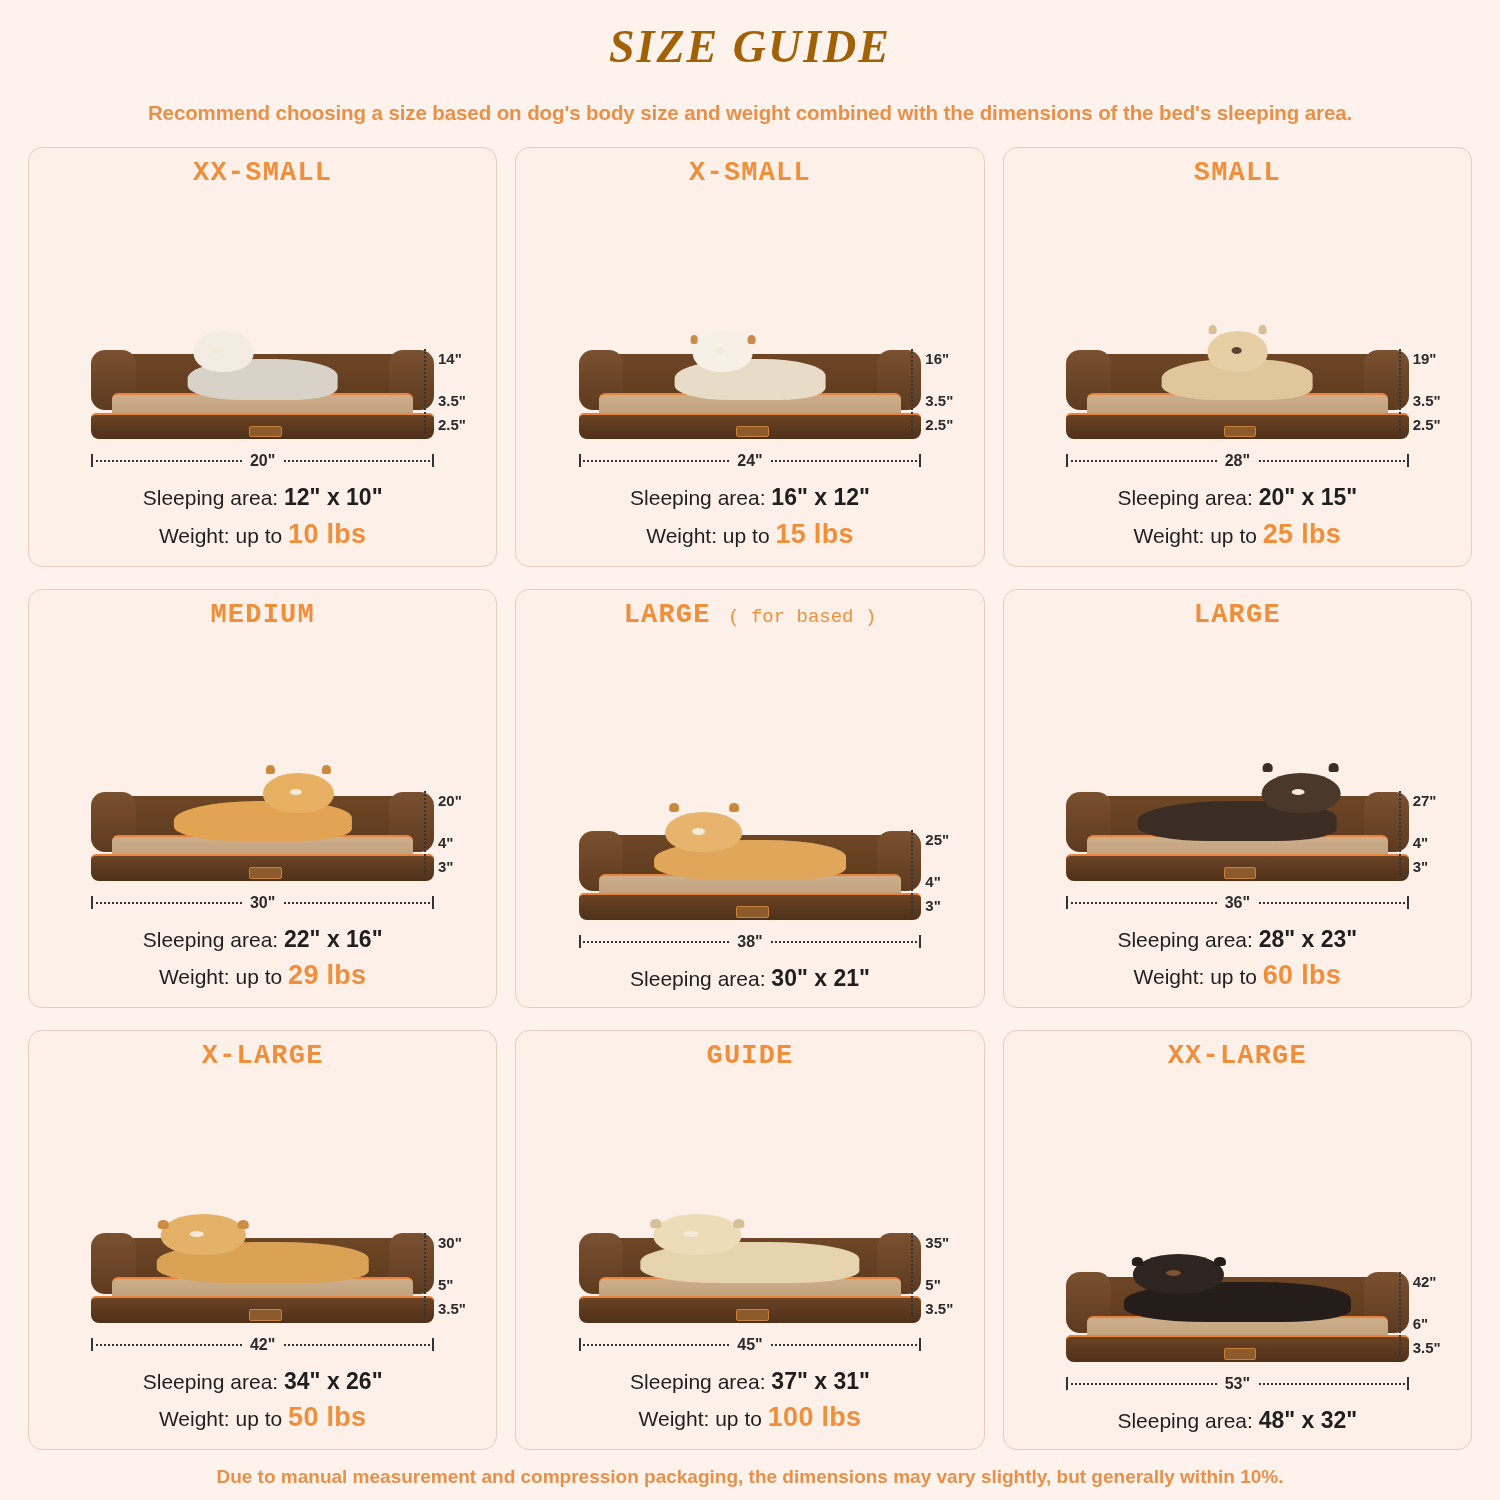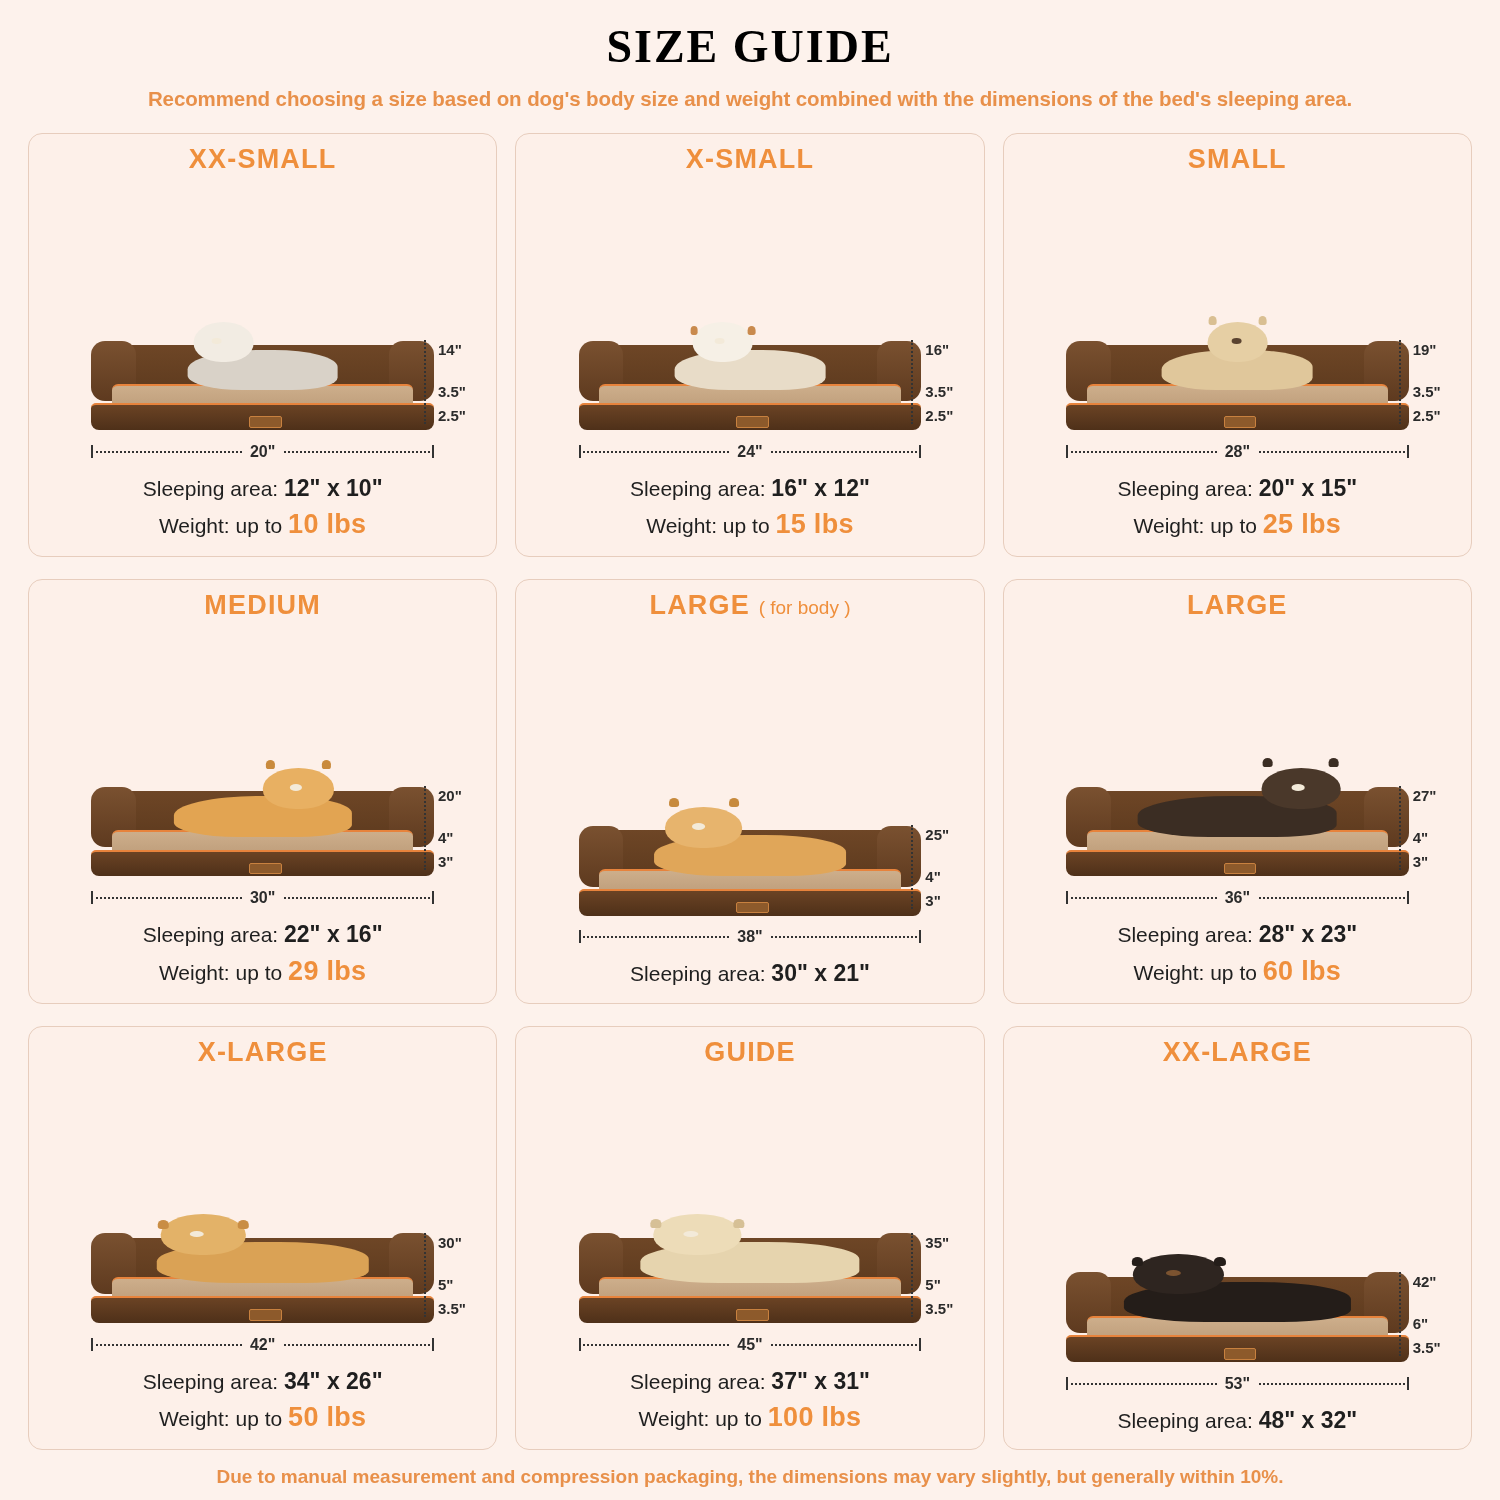--- a/index.html
+++ b/index.html
@@ -21,22 +21,23 @@
     padding: 14px 28px 10px 28px;
     display: flex;
     flex-direction: column;
   }
   .title {
     text-align: center;
     font-family: "Liberation Serif", serif;
     font-weight: bold;
     font-size: 46px;
     letter-spacing: 2px;
-    color: #000000;
-    margin: 6px 0 14px 0;
+    color: #a16207;
+    margin: 6px 0 28px 0;
+    font-style: italic;
   }
   .subtitle {
     text-align: center;
     font-size: 20.5px;
     font-weight: bold;
     color: #e8904a;
     letter-spacing: -0.1px;
     margin-bottom: 22px;
   }
   .grid {
@@ -51,21 +52,21 @@
     border: 1px solid #e7cdbd;
     border-radius: 14px;
     box-sizing: border-box;
     padding: 10px 14px 12px 14px;
     display: flex;
     flex-direction: column;
     align-items: center;
     position: relative;
   }
   .card-title {
-    font-family: Liberation Sans, sans-serif;
+    font-family: Liberation Mono, monospace;
     font-weight: bold;
     font-size: 27px;
     color: #ef8f3c;
     letter-spacing: 1.2px;
     margin-bottom: 2px;
     white-space: nowrap;
   }
   .card-title .paren {
     font-size: 19px;
     font-weight: normal;
@@ -461,21 +462,21 @@
         <div class="spec-line">
           <span>Weight: up to</span>
           <span class="weight-val">29 lbs</span>
         </div>
       </div>
     </div>
 
     <div class="card">
       <div class="card-title">
         <span>LARGE</span>
-        <span class="paren">( for body )</span>
+        <span class="paren">( for based )</span>
       </div>
       <div class="figure">
         <div class="bed-wrap">
           <div class="bed">
             <div class="backrest"></div>
             <div class="bolster-l"></div>
             <div class="bolster-r"></div>
             <div class="cushion"></div>
             <div class="base"></div>
             <div class="tag"></div>

